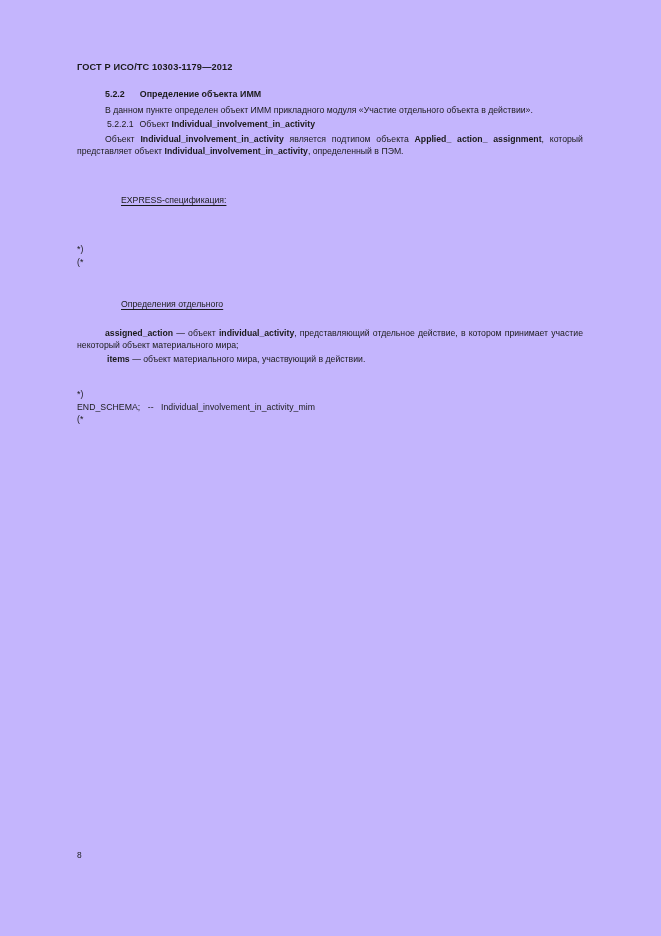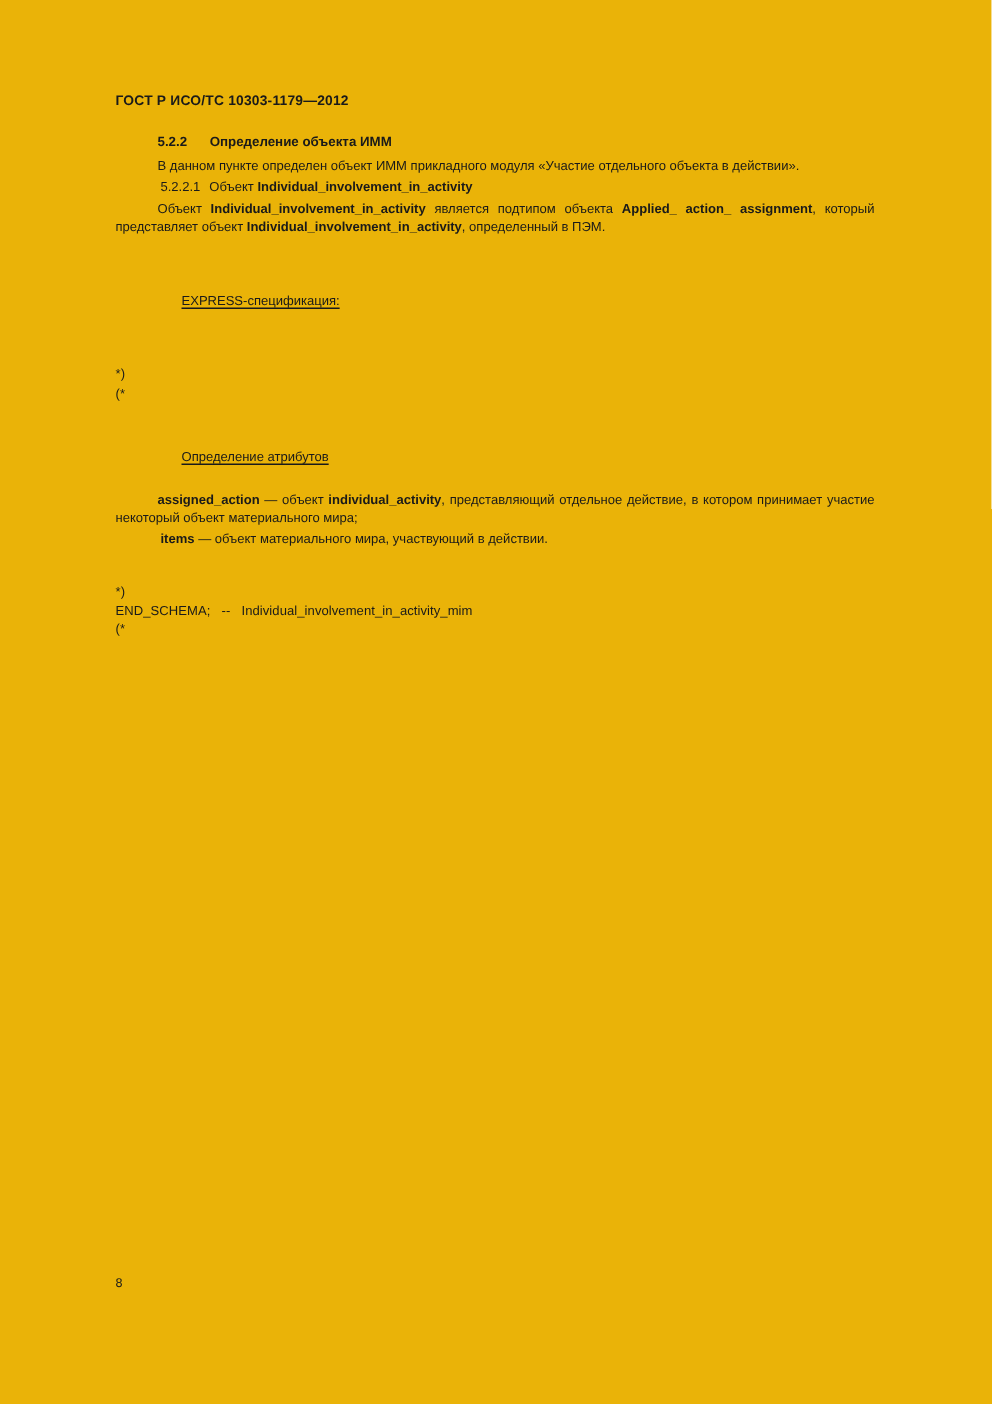--- a/index.html
+++ b/index.html
@@ -5,21 +5,21 @@
 <style>
   html, body {
     margin: 0;
     padding: 0;
     background: #ffffff;
   }
   .page {
     position: relative;
     width: 661px;
     height: 936px;
-    background: #eab308;
+    background: #c4b5fd;
     font-family: "Liberation Sans", "DejaVu Sans", sans-serif;
     color: #1a1a1a;
     overflow: hidden;
     box-sizing: border-box;
   }
 
   
   .doc-header {
     position: absolute;
     left: 77px;
@@ -122,21 +122,21 @@
 
     <p class="label-line"><span class="underlined">EXPRESS-спецификация:</span></p>
 
     <div class="spacer-lg"></div>
 
     <div class="code-block">*)</div>
     <div class="code-block">(*</div>
 
     <div class="spacer-md"></div>
 
-    <p class="label-line"><span class="underlined">Определение атрибутов</span></p>
+    <p class="label-line"><span class="underlined">Определения отдельного</span></p>
 
     <p class="body"><b>assigned_action</b>&nbsp;<span>—</span>&nbsp;<span>объект</span>&nbsp;<b>individual_activity</b><span>, представляющий отдельное действие, в котором принимает участие некоторый объект материального мира;</span></p>
 
     <p class="subclause"><b>items</b>&nbsp;<span>— объект материального мира, участвующий в действии.</span></p>
 
     <div class="spacer-lg"></div>
 
     <div class="code-block">*)</div>
     <div class="code-block">END_SCHEMA;   --   Individual_involvement_in_activity_mim</div>
     <div class="code-block">(*</div>

